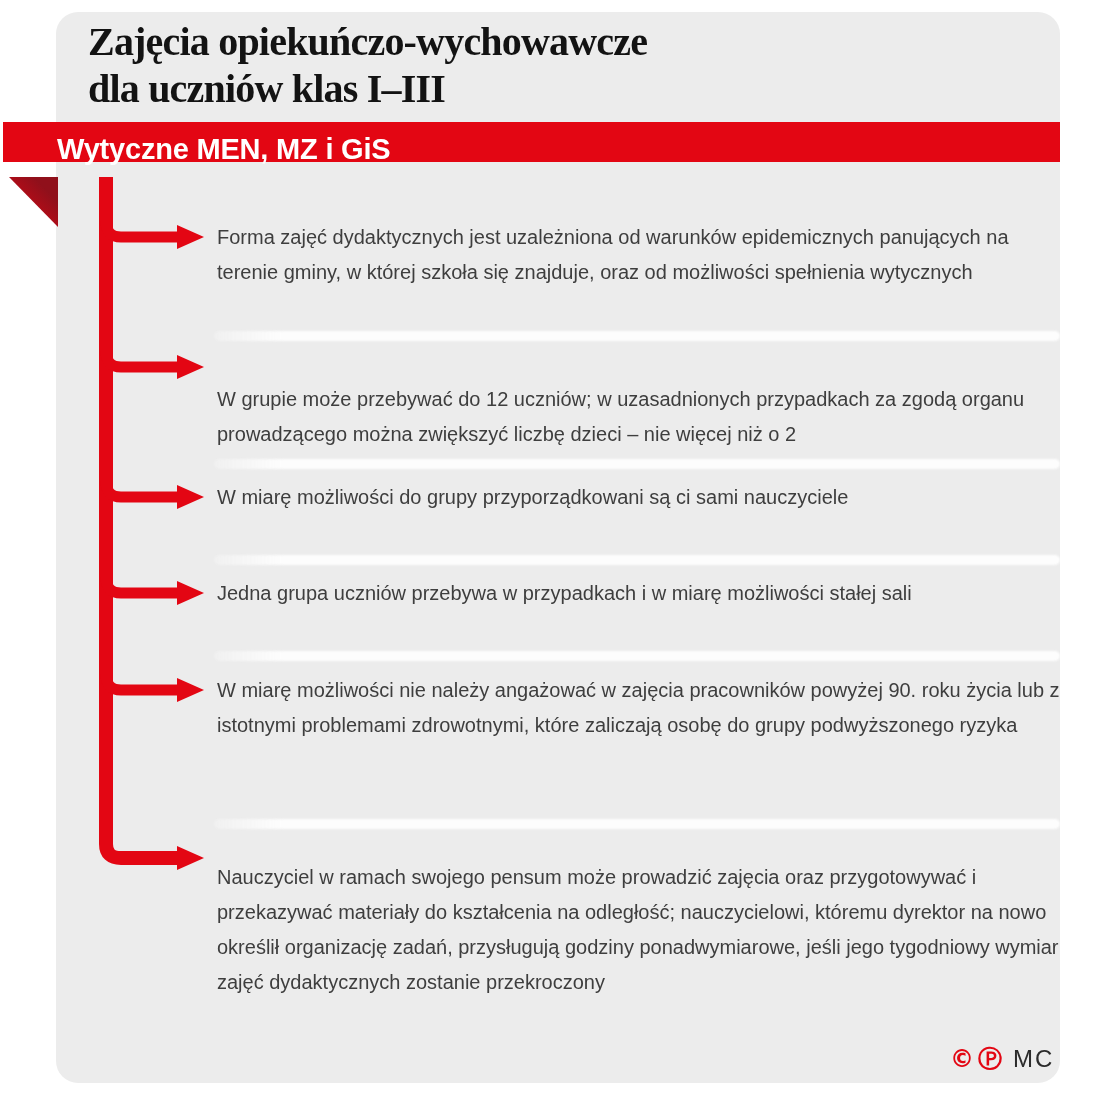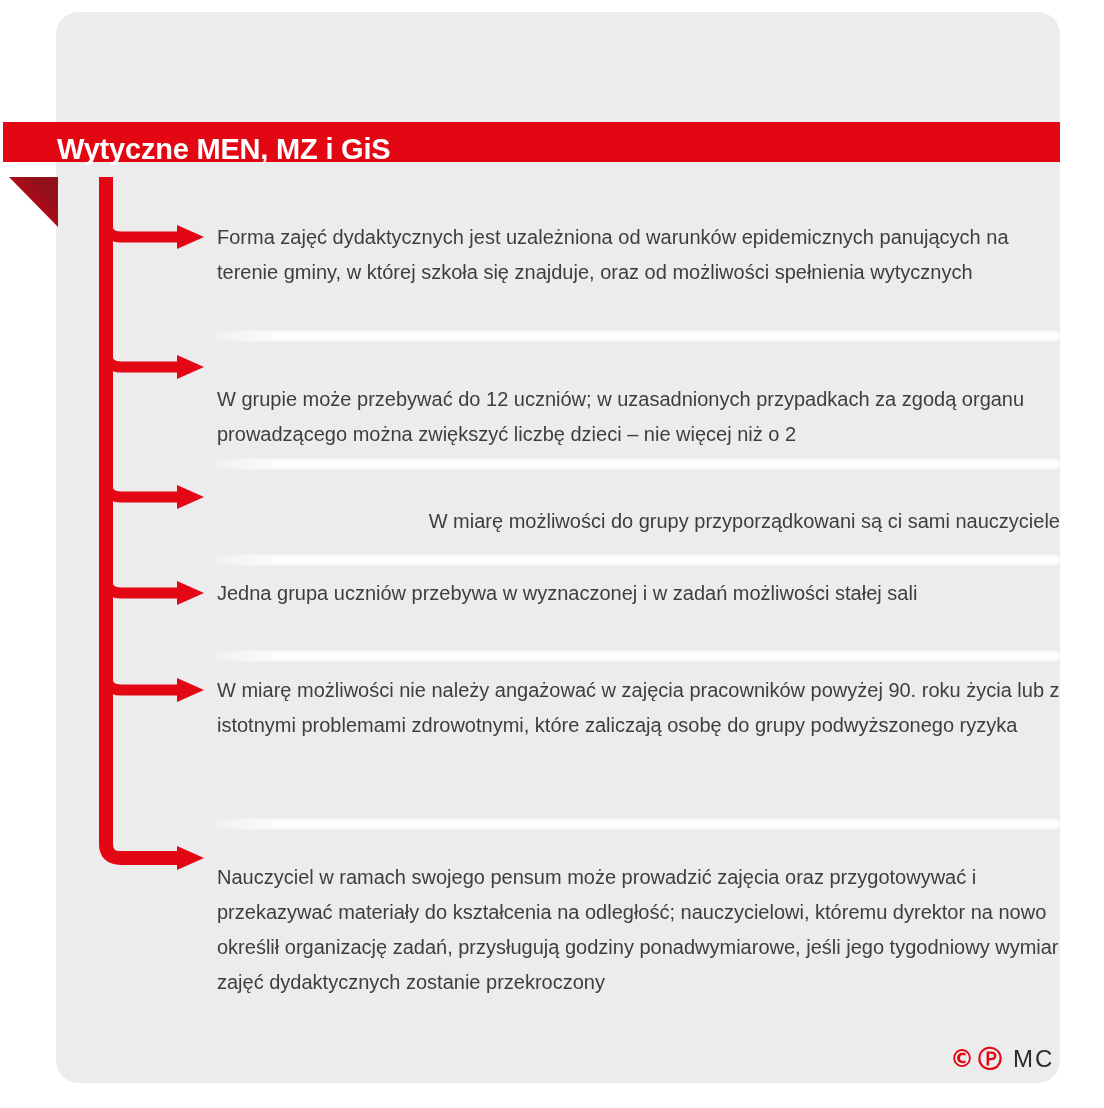--- a/index.html
+++ b/index.html
@@ -41,21 +41,21 @@
   .fold{
     position:absolute;left:9px;top:177px;width:49px;height:50px;
     clip-path:polygon(0 0,100% 0,100% 100%);
     background:linear-gradient(to bottom left, var(--fold-dark-red,#90101b) 25%, var(--accent-red,#e30613) 100%);
   }
   .rail-svg{position:absolute;left:0;top:0;width:1104px;height:1108px;pointer-events:none;}
   .item{
     position:absolute;left:217px;width:843px;
     font-size:20px;line-height:35px;color:var(--text-gray,#3e3e3e);
   }
-  .item-1{top:220px;} .item-2{top:350px;margin-top:32px;} .item-3{top:504px;text-align:right;}
+  .item-1{top:220px;} .item-2{top:350px;margin-top:32px;} .item-3{top:480px;}
   .item-4{top:576px;} .item-5{top:673px;} .item-6{top:860px;}
   .footer{
     position:absolute;left:950px;top:1046px;display:flex;align-items:center;gap:4px;
   }
   .mark{
     color:var(--accent-red,#e30613);font-family:"DejaVu Sans", sans-serif;
     font-size:24px;font-weight:700;line-height:26px;
   }
   .credit{
     margin-left:7px;color:#2b2b2b;font-size:24px;letter-spacing:2px;line-height:26px;
@@ -66,20 +66,22 @@
 
 <div class="panel"></div>
 
 <div class="separator sep-1"></div>
 <div class="separator sep-2"></div>
 <div class="separator sep-3"></div>
 <div class="separator sep-4"></div>
 <div class="separator sep-5"></div>
 
 <div class="title">
+  <div>Zajęcia opiekuńczo-wychowawcze</div>
+  <div>dla uczniów klas I–III</div>
 </div>
 
 <div class="banner">
   <div class="banner-label">Wytyczne MEN, MZ i GiS</div>
 </div>
 <div class="fold"></div>
 
 <svg class="rail-svg" viewBox="0 0 1104 1108">
   <g fill="none" stroke="#e30613" stroke-width="14">
     <path d="M106 177 L106 844 Q106 858 121 858 L178 858"></path>
@@ -97,21 +99,21 @@
     <polygon points="177,485 177,509 204,497"></polygon>
     <polygon points="177,581 177,605 204,593"></polygon>
     <polygon points="177,678 177,702 204,690"></polygon>
     <polygon points="177,846 177,870 204,858"></polygon>
   </g>
 </svg>
 
 <div class="item item-1">Forma zajęć dydaktycznych jest uzależniona od warunków epidemicznych panujących na terenie gminy, w której szkoła się znajduje, oraz od możliwości spełnienia wytycznych</div>
 <div class="item item-2">W grupie może przebywać do 12 uczniów; w uzasadnionych przypadkach za zgodą organu prowadzącego można zwiększyć liczbę dzieci – nie więcej niż o 2</div>
 <div class="item item-3">W miarę możliwości do grupy przyporządkowani są ci sami nauczyciele</div>
-<div class="item item-4">Jedna grupa uczniów przebywa w wyznaczonej i w zadań możliwości stałej sali</div>
+<div class="item item-4">Jedna grupa uczniów przebywa w przypadkach i w miarę możliwości stałej sali</div>
 <div class="item item-5">W miarę możliwości nie należy angażować w zajęcia pracowników powyżej 90. roku życia lub z istotnymi problemami zdrowotnymi, które zaliczają osobę do grupy podwyższonego ryzyka</div>
 <div class="item item-6">Nauczyciel w ramach swojego pensum może prowadzić zajęcia oraz przygotowywać i przekazywać materiały do kształcenia na odległość; nauczycielowi, któremu dyrektor na nowo określił organizację zadań, przysługują godziny ponadwymiarowe, jeśli jego tygodniowy wymiar zajęć dydaktycznych zostanie przekroczony</div>
 
 <div class="footer">
   <span class="mark">©</span>
   <span class="mark">Ⓟ</span>
   <span class="credit">MC</span>
 </div>
 
 </body></html>

